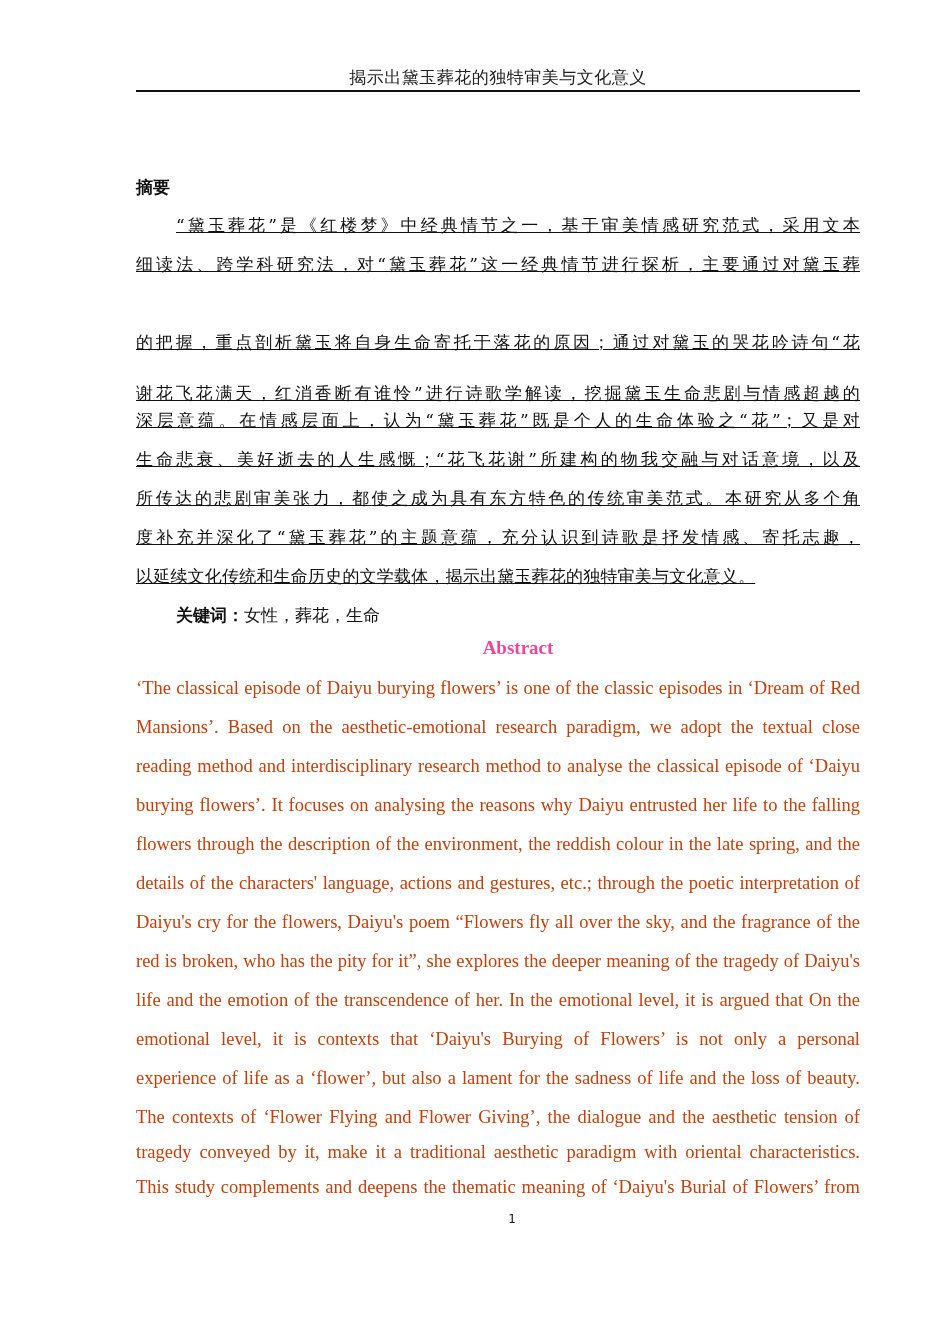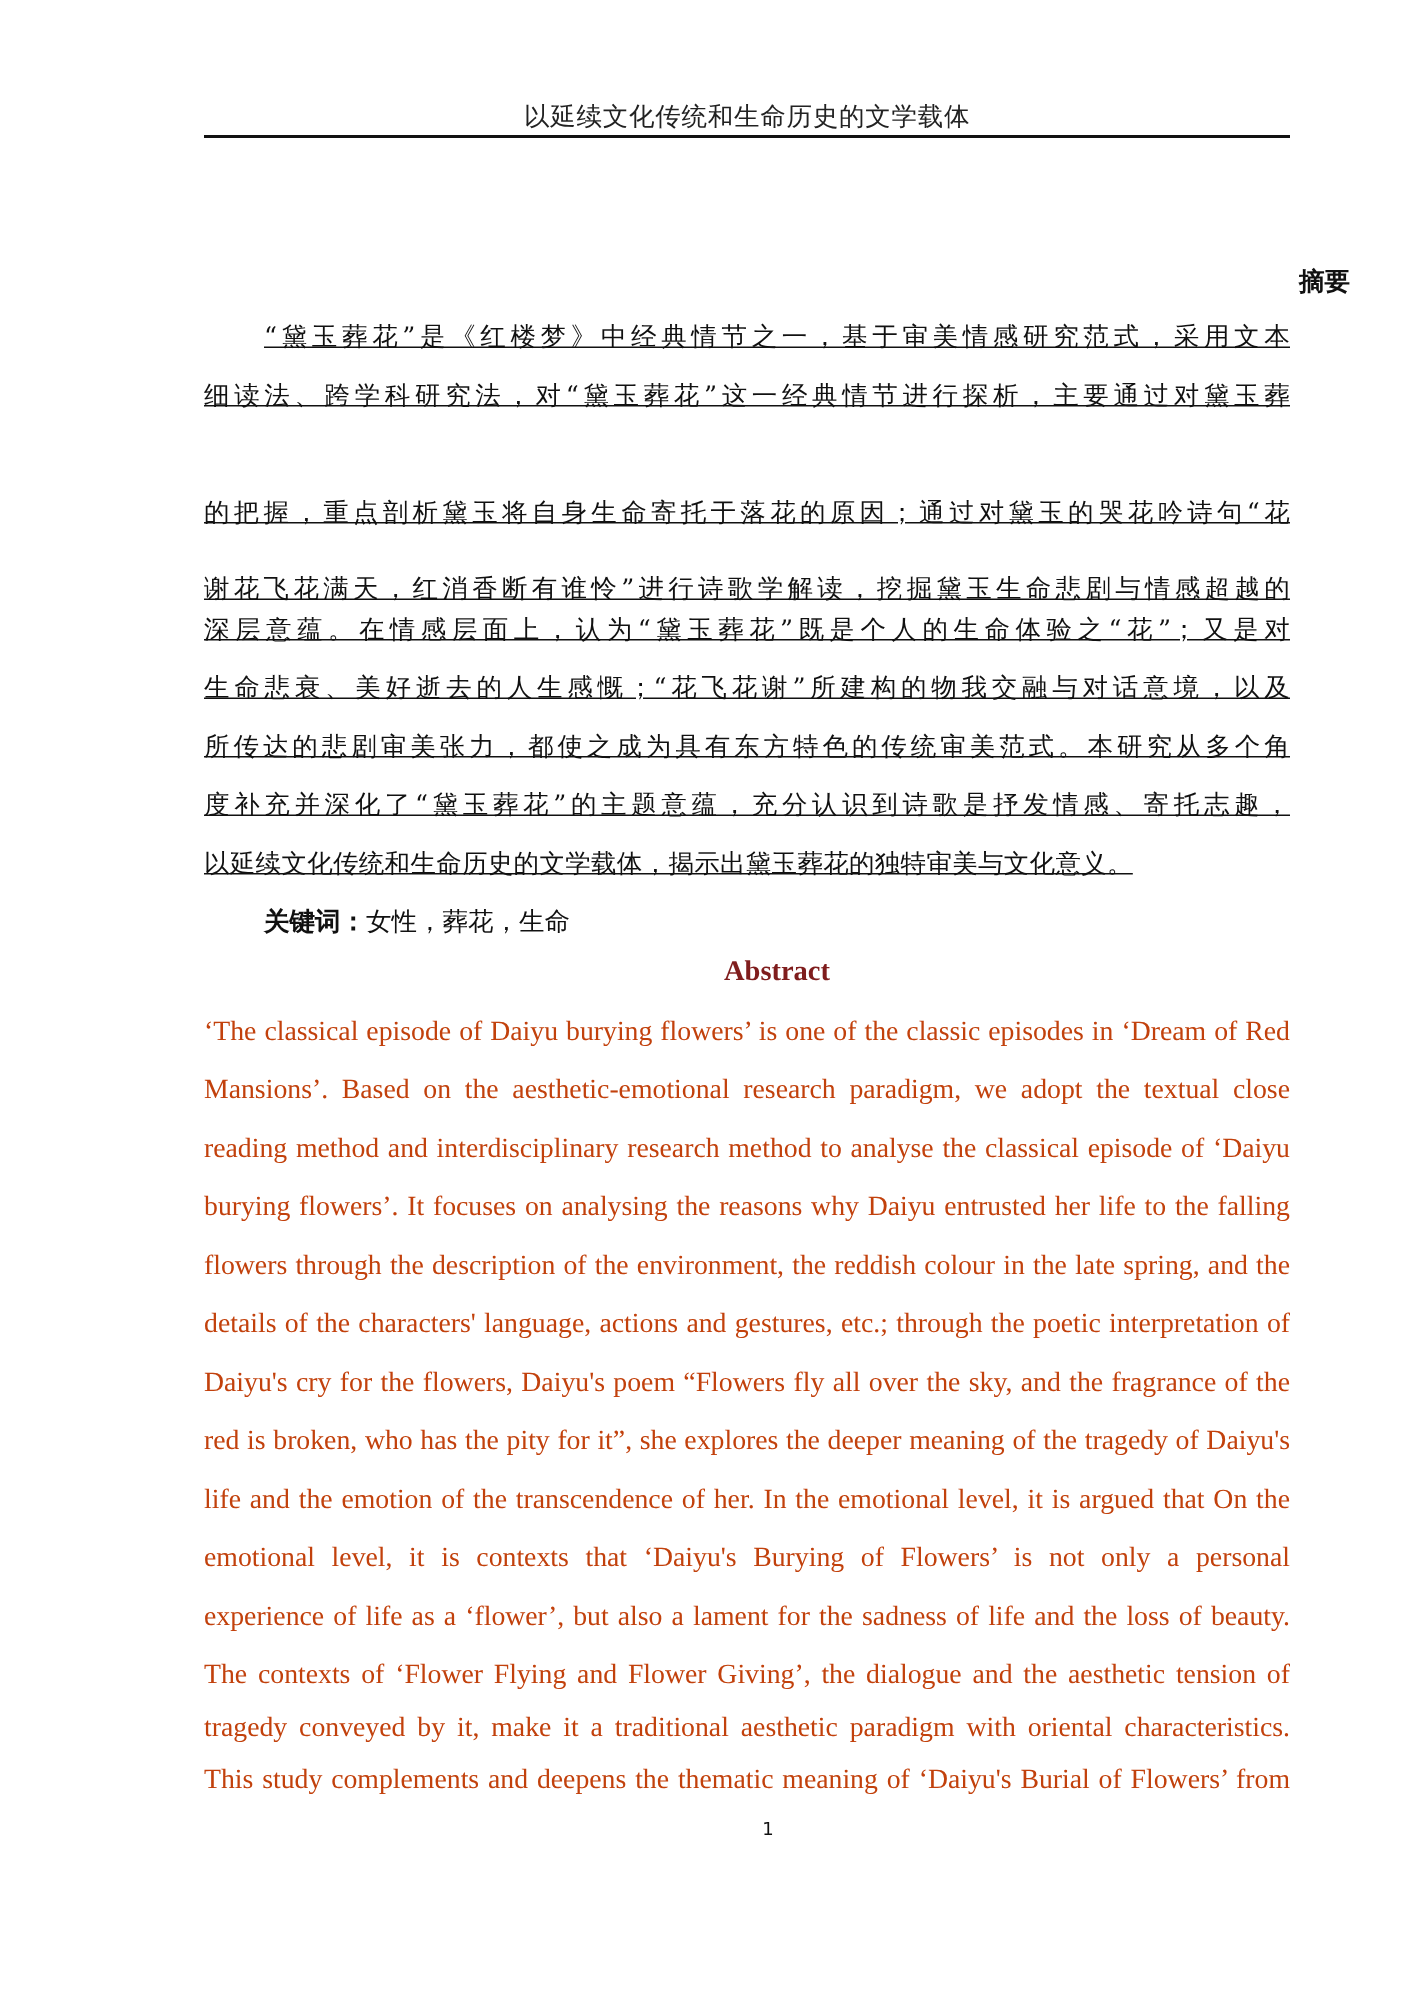--- a/index.html
+++ b/index.html
@@ -6,57 +6,57 @@
   body { width: 950px; height: 1344px; position: relative; overflow: hidden; color: #111; }
   .page { position: absolute; left: 0; top: 0; width: 950px; height: 1344px; background: #fff; }
   .header-title {
     position: absolute; left: 136px; width: 724px; top: 66px; text-align: center;
     font-family: "DejaVu Serif", serif; font-size: 17px; letter-spacing: 0.5px; color: #222;
   }
   .header-rule {
     position: absolute; left: 136px; width: 724px; top: 90px; height: 2px; background: #111;
   }
   .cn-heading {
-    position: absolute; left: 136px; width: 764px; top: 176px; text-align: right;
+    position: absolute; left: 136px; width: 764px; top: 176px; text-align: left;
     font-family: "DejaVu Sans", sans-serif; font-size: 17px; font-weight: bold; color: #111;
   }
   .cn-line {
     position: absolute; left: 136px; width: 724px; height: 39px;
     font-family: "DejaVu Serif", serif; font-size: 17px; line-height: 39px;
     white-space: nowrap; text-align: justify; text-align-last: justify; color: #111;
     letter-spacing: 0.2px;
     text-decoration: underline;
   }
   .cn-line.first { left: 176px; width: 684px; }
   .cn-line.last { text-align-last: left; }
   .keywords {
     position: absolute; left: 176px; top: 600px; height: 30px;
     font-family: "DejaVu Serif", serif; font-size: 17px; line-height: 30px; color: #111;
   }
   .keywords .kw-label { font-family: "DejaVu Sans", sans-serif; font-weight: bold; }
   .en-heading {
     position: absolute; left: 136px; width: 764px; top: 637px; text-align: center;
-    font-family: "Liberation Serif", serif; font-size: 19px; font-weight: bold; color: #7f1d1d;
+    font-family: "Liberation Serif", serif; font-size: 19px; font-weight: bold; color: #ec4899;
   }
   .en-line {
     position: absolute; left: 136px; width: 724px; height: 39px;
     font-family: "Liberation Serif", serif; font-size: 18.5px; line-height: 39px;
     white-space: nowrap; text-align: justify; text-align-last: justify; color: #c2410c;
   }
   .page-number {
     position: absolute; left: 136px; width: 752px; top: 1212px; text-align: center;
     font-family: "DejaVu Sans", sans-serif; font-size: 12px; color: #111;
   }
 </style>
 </head>
 <body>
 
 <div class="page">
 
-  <div class="header-title">以延续文化传统和生命历史的文学载体</div>
+  <div class="header-title">揭示出黛玉葬花的独特审美与文化意义</div>
   <div class="header-rule"></div>
 
   <div class="cn-heading">摘要</div>
 
   <div class="cn-line first" style="top:206px">“黛玉葬花”是《红楼梦》中经典情节之一，基于审美情感研究范式，采用文本</div>
   <div class="cn-line" style="top:245px">细读法、跨学科研究法，对“黛玉葬花”这一经典情节进行探析，主要通过对黛玉葬</div>
   <div class="cn-line" style="top:323px">的把握，重点剖析黛玉将自身生命寄托于落花的原因；通过对黛玉的哭花吟诗句“花</div>
   <div class="cn-line" style="top:374px">谢花飞花满天，红消香断有谁怜”进行诗歌学解读，挖掘黛玉生命悲剧与情感超越的</div>
   <div class="cn-line" style="top:401px">深层意蕴。在情感层面上，认为“黛玉葬花”既是个人的生命体验之“花”；又是对</div>
   <div class="cn-line" style="top:440px">生命悲衰、美好逝去的人生感慨；“花飞花谢”所建构的物我交融与对话意境，以及</div>

